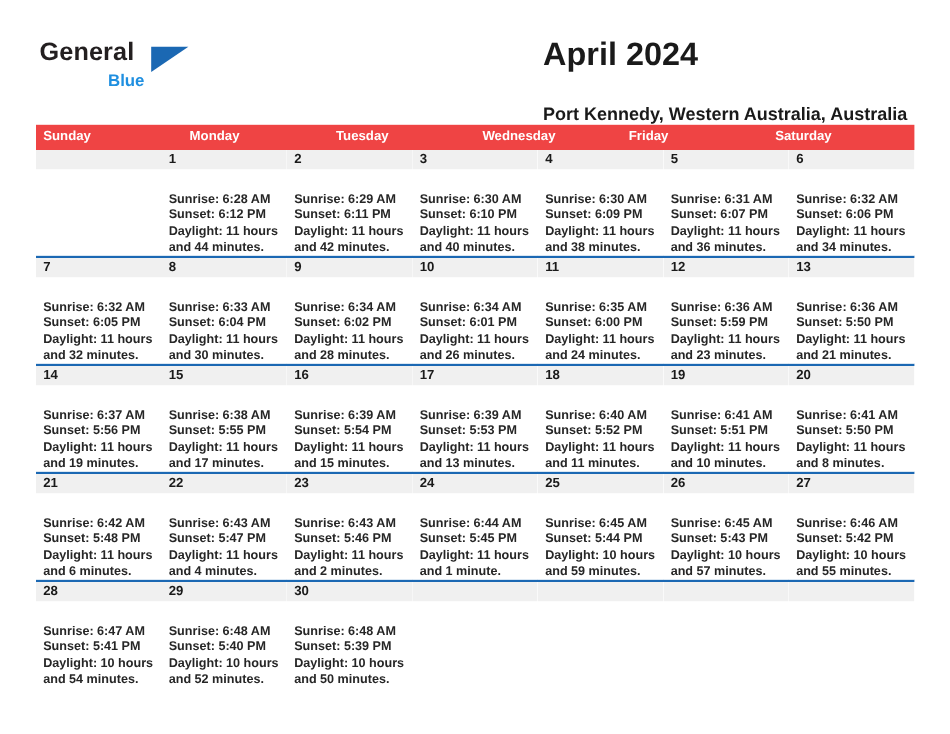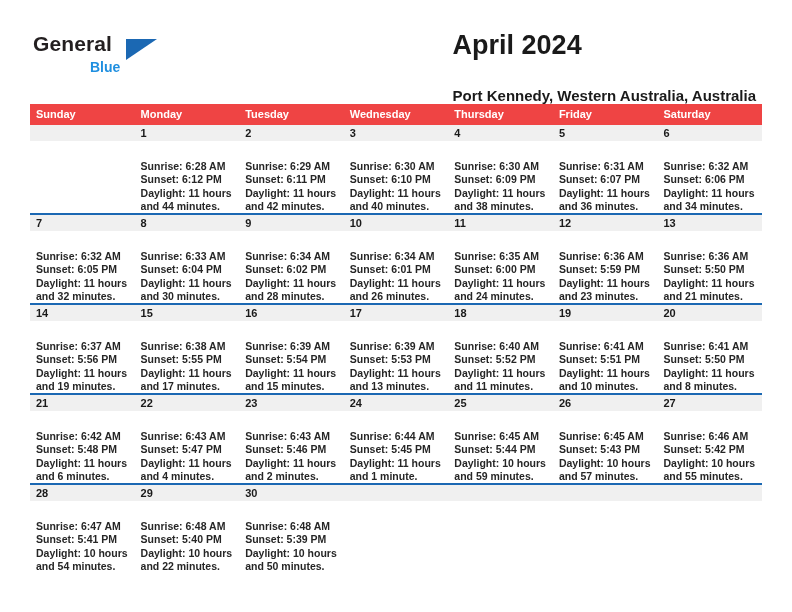--- a/index.html
+++ b/index.html
@@ -170,21 +170,20 @@
     </div>
 
   </div>
 
   <div class="calendar">
     <div class="weekday-row">
         <div class="weekday">Sunday</div>
         <div class="weekday">Monday</div>
         <div class="weekday">Tuesday</div>
         <div class="weekday">Wednesday</div>
-        <div class="weekday">Thursday</div>
         <div class="weekday">Friday</div>
         <div class="weekday">Saturday</div>
       </div>
     <div id="weeks-container">
         <div class="week-row first">
           <div class="day-cell">
             <div class="day-number-band empty"></div>
           </div>
           <div class="day-cell">
             <div class="day-number-band">1</div>
@@ -445,21 +444,21 @@
               <div class="detail-line">Daylight: 10 hours</div>
               <div class="detail-line">and 54 minutes.</div>
             </div>
           </div>
           <div class="day-cell">
             <div class="day-number-band">29</div>
             <div class="day-details">
               <div class="detail-line">Sunrise: 6:48 AM</div>
               <div class="detail-line">Sunset: 5:40 PM</div>
               <div class="detail-line">Daylight: 10 hours</div>
-              <div class="detail-line">and 22 minutes.</div>
+              <div class="detail-line">and 52 minutes.</div>
             </div>
           </div>
           <div class="day-cell">
             <div class="day-number-band">30</div>
             <div class="day-details">
               <div class="detail-line">Sunrise: 6:48 AM</div>
               <div class="detail-line">Sunset: 5:39 PM</div>
               <div class="detail-line">Daylight: 10 hours</div>
               <div class="detail-line">and 50 minutes.</div>
             </div>

